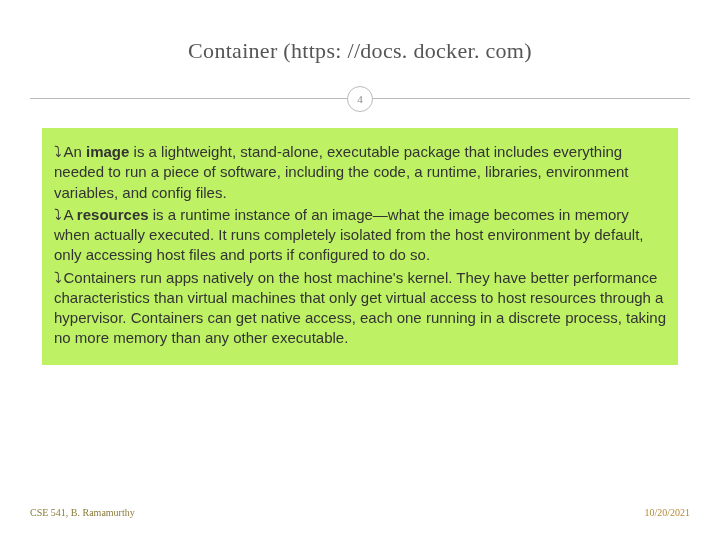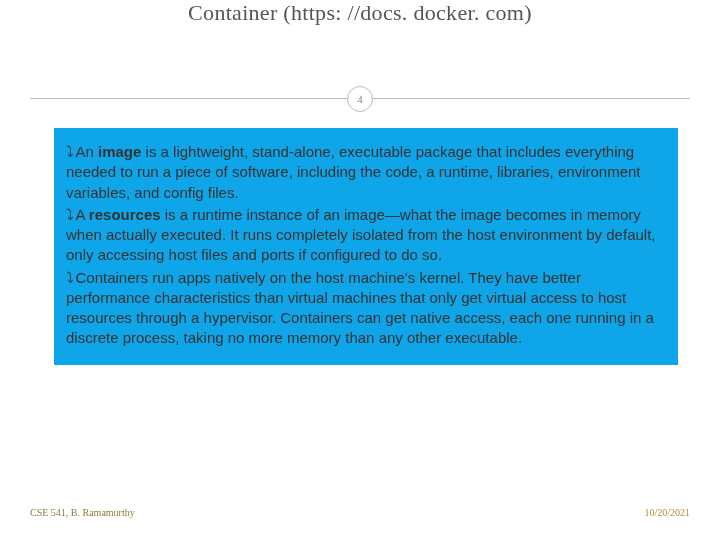--- a/index.html
+++ b/index.html
@@ -12,20 +12,21 @@
   }
   .slide {
     position: relative;
     width: 720px;
     height: 540px;
     background: #ffffff;
     box-sizing: border-box;
   }
   .title-wrap {
     text-align: center;
+    padding-top: 38px;
   }
   .title {
     display: inline-block;
     font-size: 22px;
     color: #555555;
     font-weight: normal;
     letter-spacing: 0.3px;
   }
   .divider {
     position: absolute;
@@ -45,24 +46,24 @@
     border-radius: 50%;
     background: #ffffff;
     font-size: 11px;
     color: #888888;
     text-align: center;
     line-height: 24px;
     font-family: Georgia, serif;
   }
   .content {
     position: absolute;
-    left: 54px;
+    left: 42px;
     right: 42px;
     top: 128px;
-    background: #0ea5e9;
+    background: #bef264;
     padding: 14px 12px 14px 12px;
     box-sizing: border-box;
   }
   .bullet {
     font-size: 15px;
     color: #333333;
     line-height: 1.35;
     margin-bottom: 2px;
     font-family: Arial, Helvetica, sans-serif;
   }

